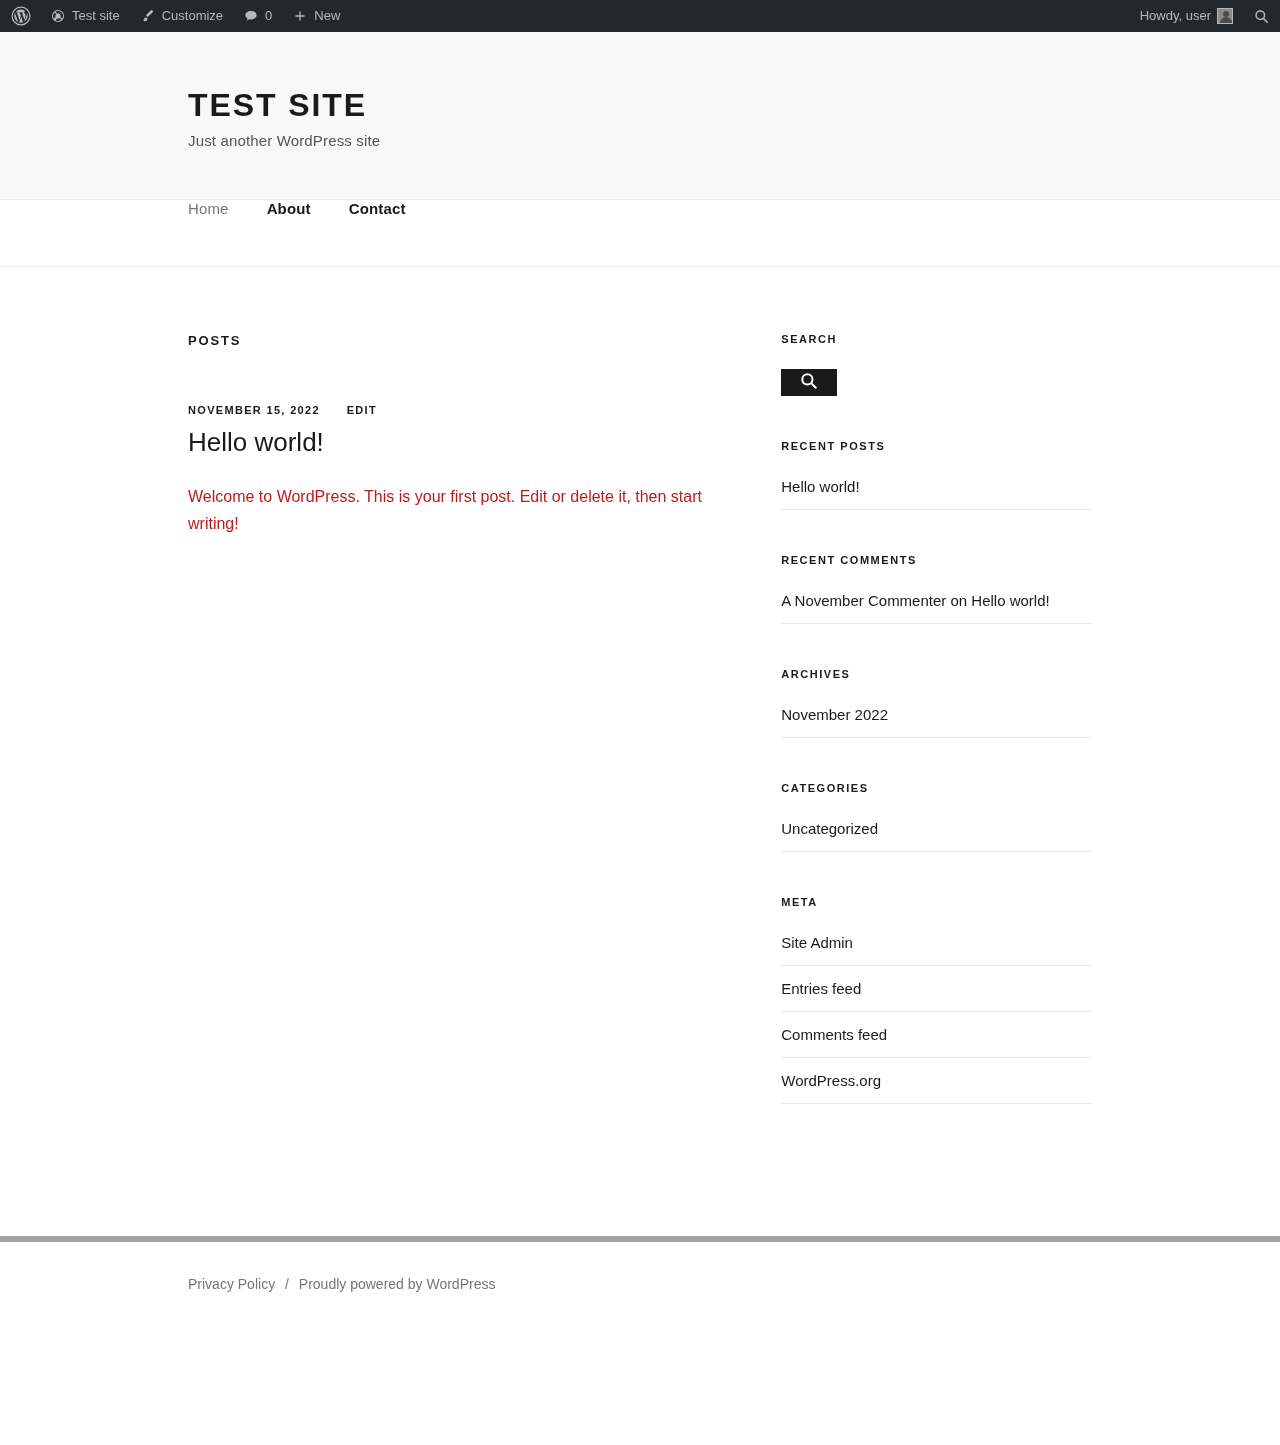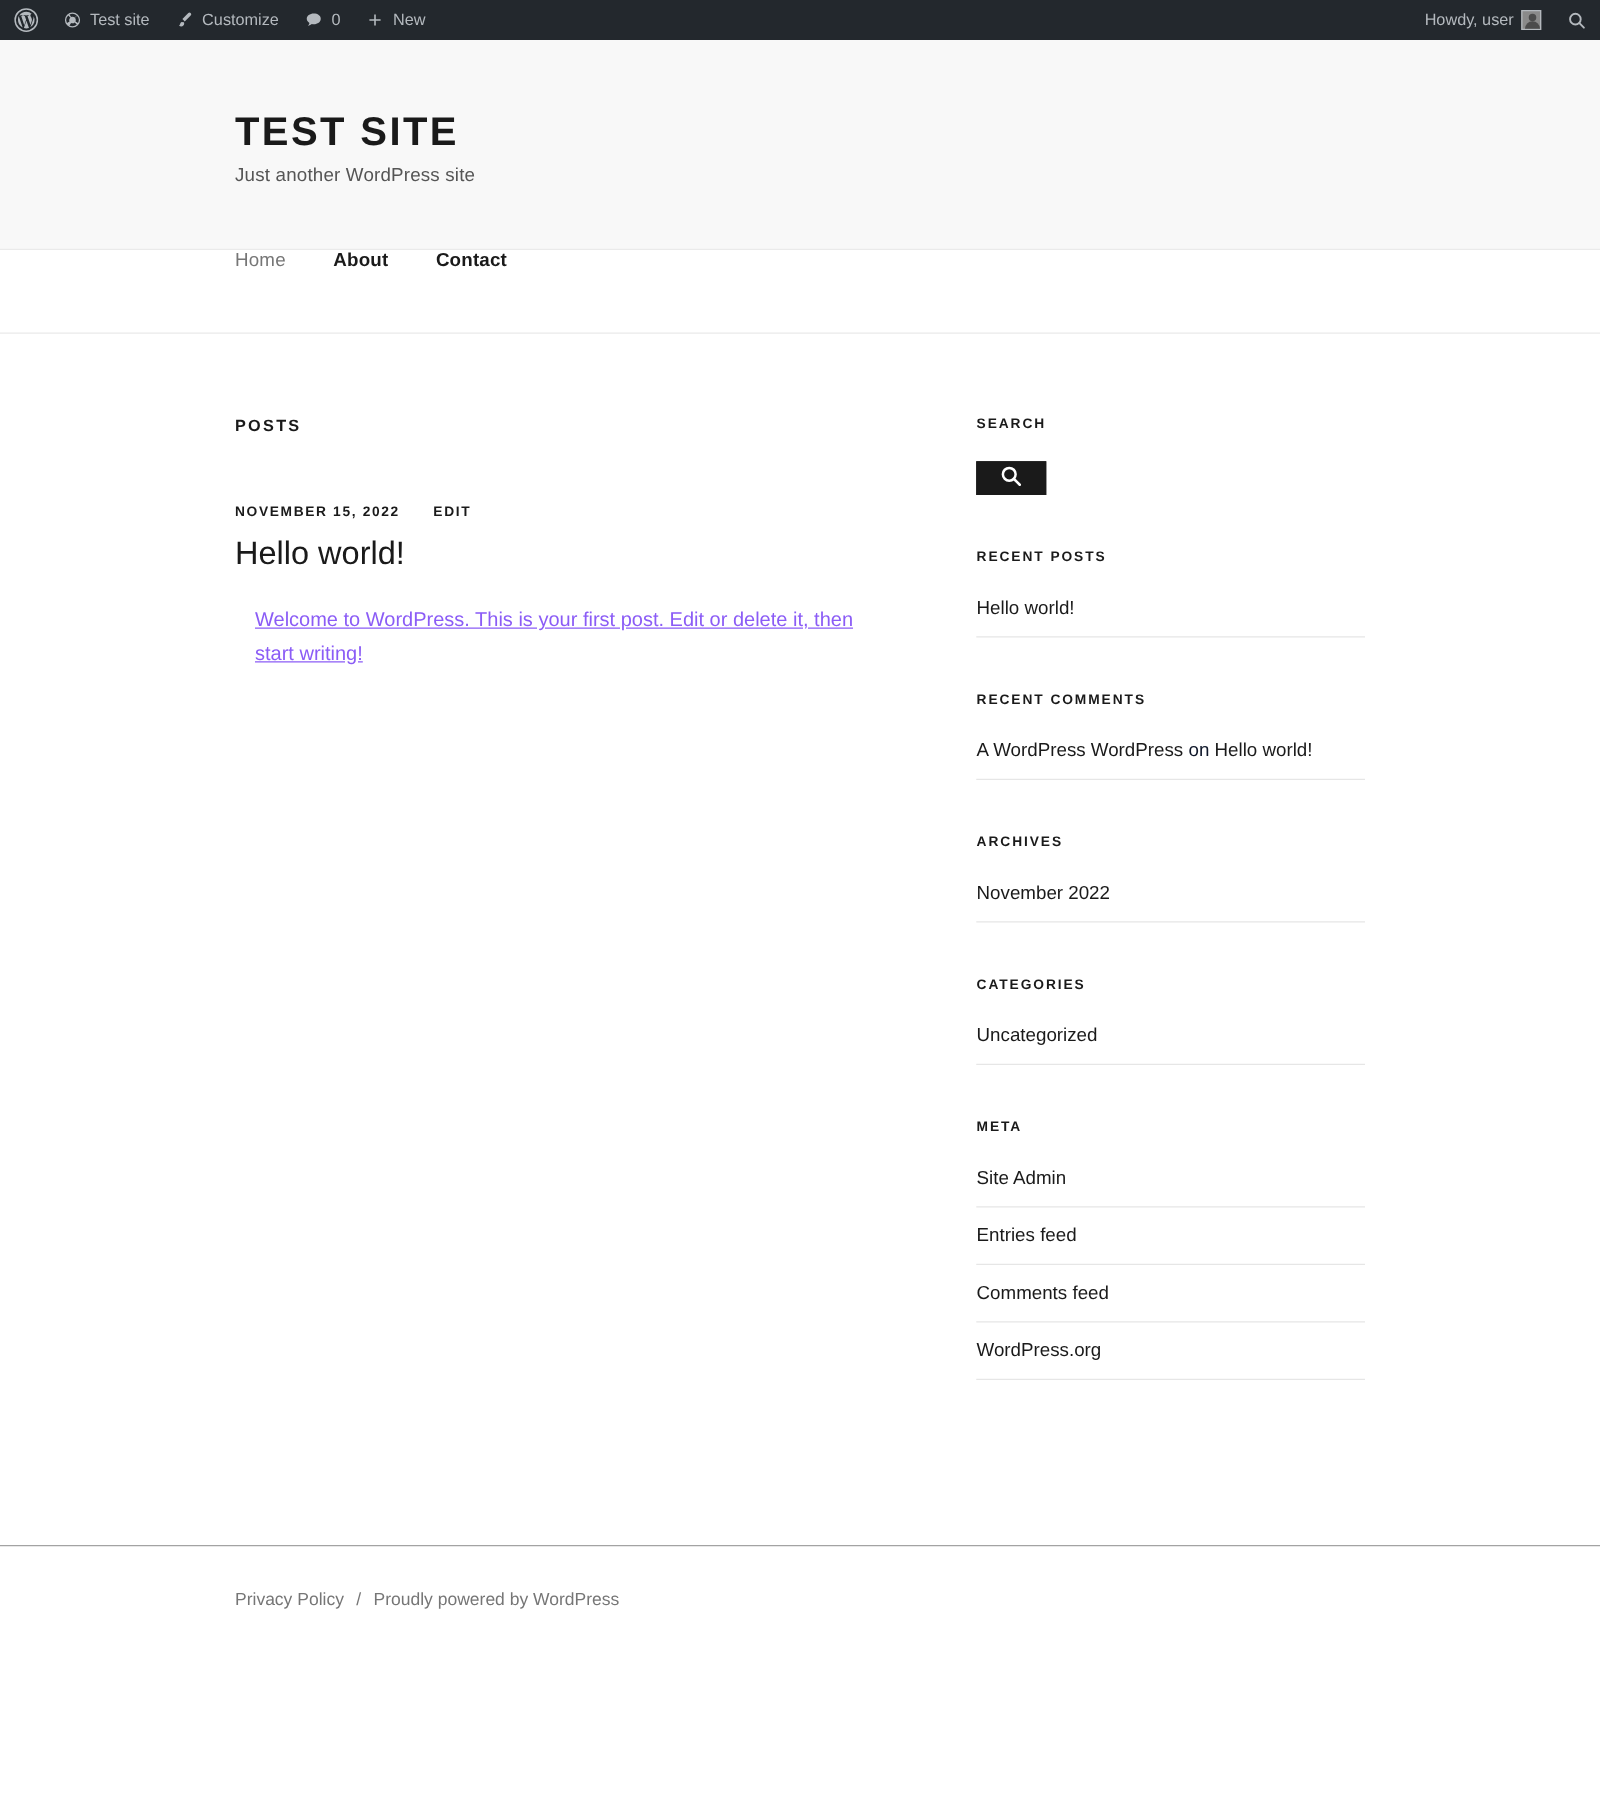--- a/index.html
+++ b/index.html
@@ -147,23 +147,22 @@
     font-size: 26px;
     font-weight: 400;
     margin: 0 0 24px 0;
     color: #1a1a1a;
     line-height: 1.3;
     cursor: pointer;
   }
   .entry-content p {
     font-size: 16px;
     line-height: 1.65;
-    color: #8b5cf6;
-    margin: 16px;
-    text-decoration: underline;
+    color: #b91c1c;
+    margin: 0;
   }
 
   
   .widget { margin-bottom: 44px; }
   .widget-title {
     font-size: 11px;
     font-weight: 700;
     letter-spacing: 0.14em;
     text-transform: uppercase;
     margin: 0 0 24px 0;
@@ -205,21 +204,21 @@
   .widget li:first-child { padding-top: 0; }
   .widget a { color: #1a1a1a; text-decoration: none; cursor: pointer; }
   .widget .on-text { color: #0f172a; }
 
   
   .bordered-list > li { border-bottom: 1px solid #e6e6e6; }
 
   
   .site-footer {
     margin-top: 88px;
-    border-top: 1px solid #a3a3a3;
+    border-top: 6px solid #a3a3a3;
     padding: 34px 0;
   }
   .footer-inner {
     width: 904px;
     margin: 0 auto;
     padding-left: -6px;
     font-size: 14px;
     color: #767676;
   }
   .footer-inner a { color: #767676; text-decoration: none; cursor: pointer; }
@@ -350,21 +349,21 @@
           <li>
             <a>Hello world!</a>
           </li>
         </ul>
       </section>
 
       <section class="widget">
         <h3 class="widget-title">Recent Comments</h3>
         <ul class="bordered-list">
           <li>
-            <span>A WordPress WordPress</span>
+            <span>A November Commenter</span>
             <span class="on-text">on</span>
             <a>Hello world!</a>
           </li>
         </ul>
       </section>
 
       <section class="widget">
         <h3 class="widget-title">Archives</h3>
         <ul class="bordered-list">
           <li>

